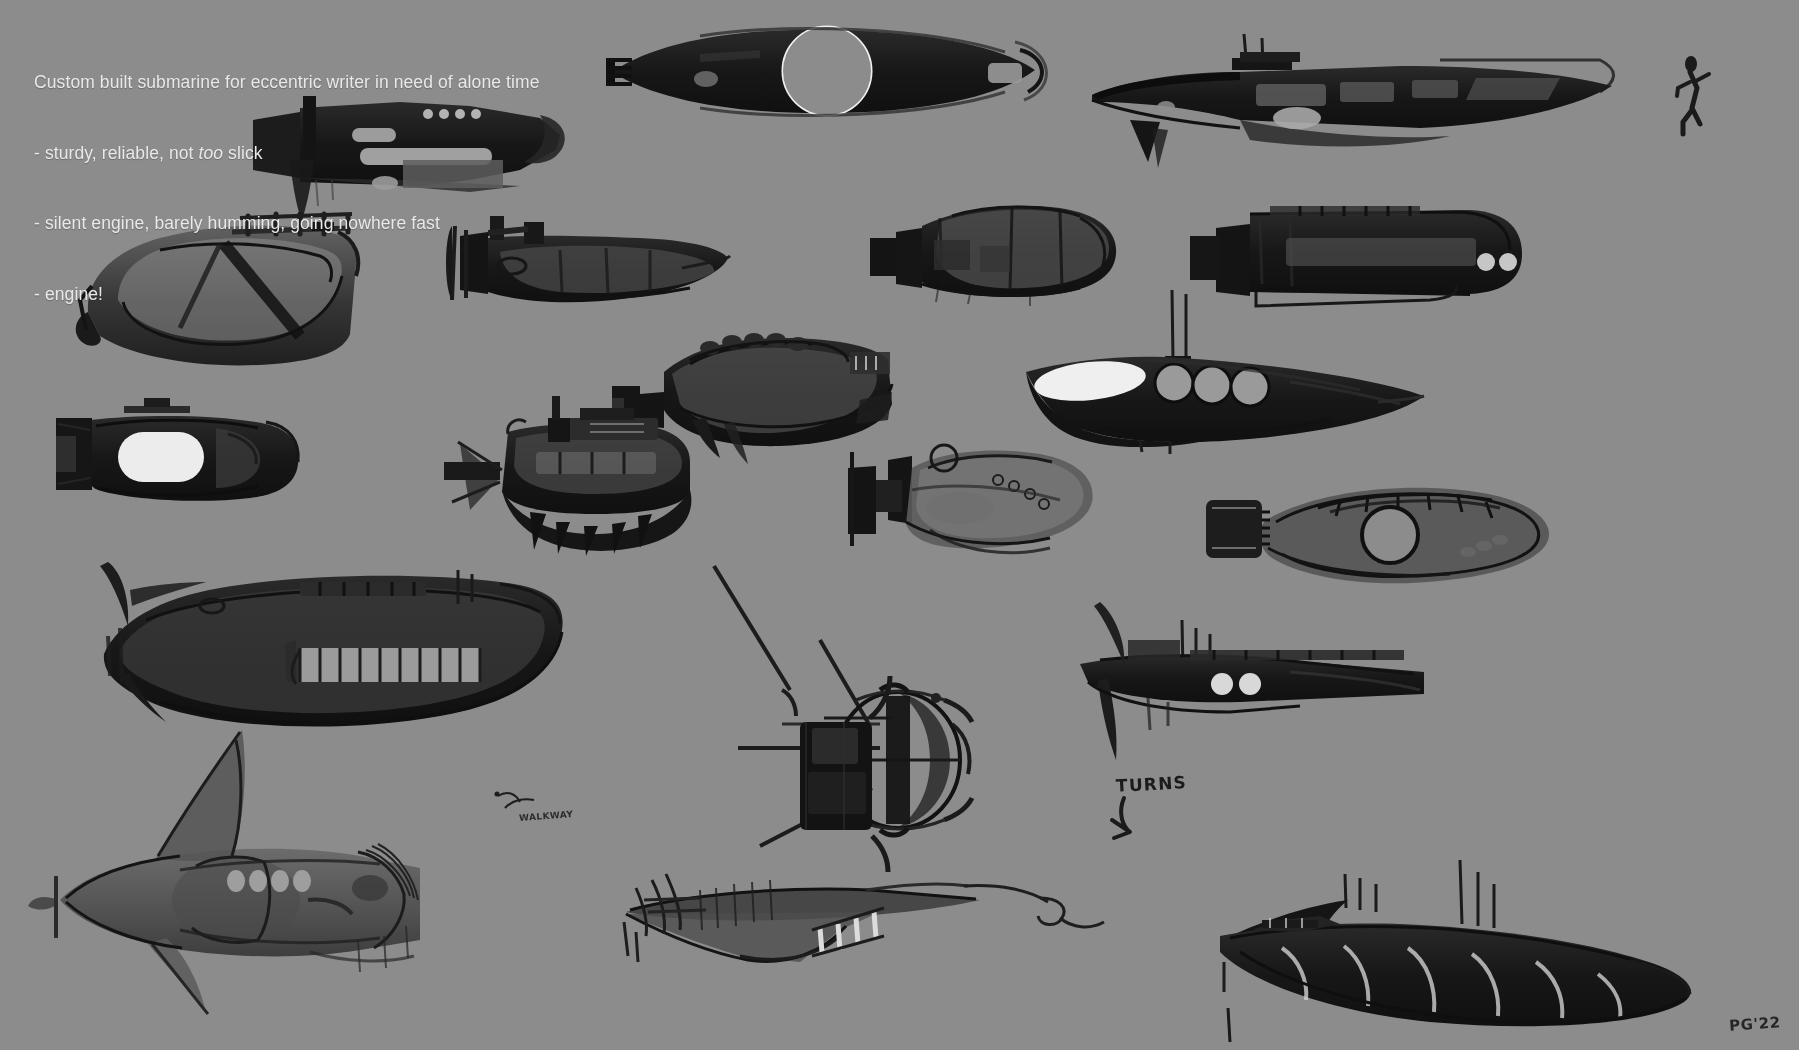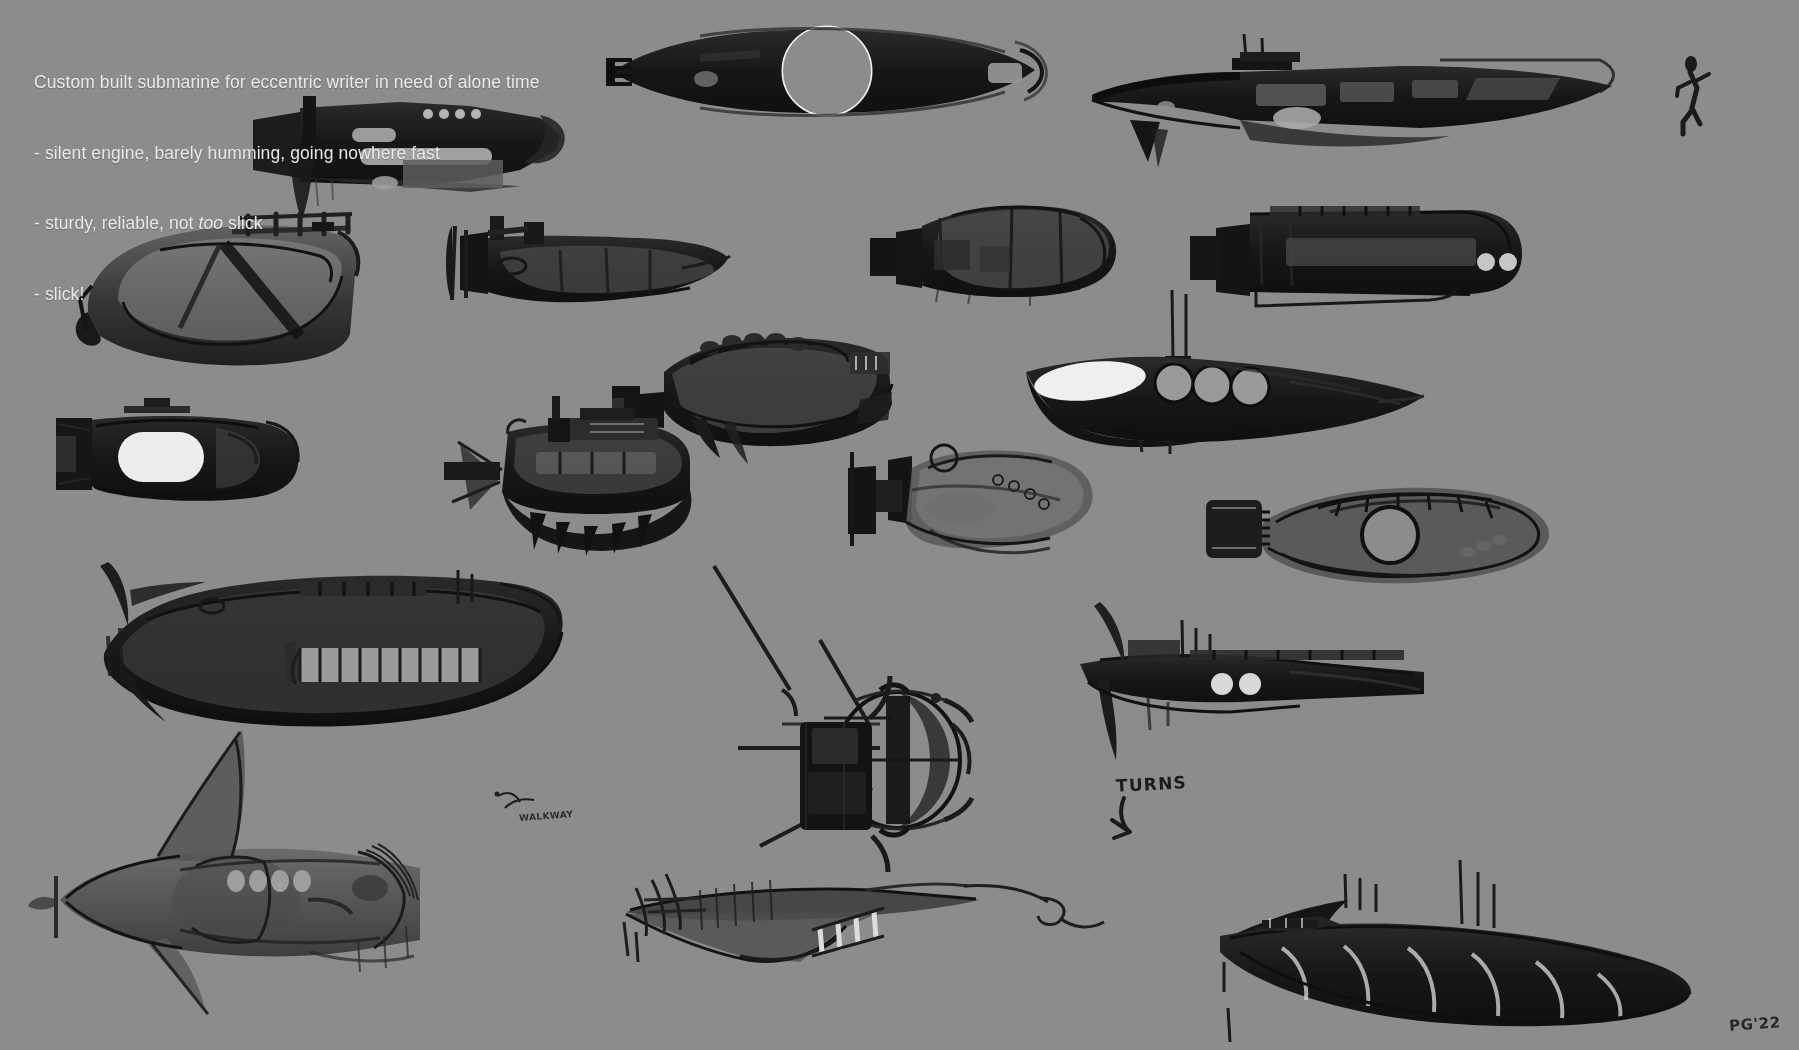--- a/index.html
+++ b/index.html
@@ -515,23 +515,23 @@
       <path d="M1270 918 L1270 928 M1286 918 L1286 928 M1302 918 L1302 928" stroke="#cfcfcf" stroke-width="2" opacity="0.7"></path>
       <path d="M1630 960 C1670 970 1690 982 1690 994" fill="none" stroke="#1a1a1a" stroke-width="3"></path>
       <path d="M1460 860 L1462 924 M1478 872 L1478 926 M1494 884 L1494 928" stroke="#1b1b1b" stroke-width="3"></path>
       <path d="M1224 962 L1224 992" stroke="#1d1d1d" stroke-width="3"></path>
     </g>
 
   </svg>
 
   <div id="notes" style="color: rgb(233, 233, 233);">
     <span class="note-line">Custom built submarine for eccentric writer in need of alone time</span>
+    <span class="note-line"><span>- sturdy, reliable, not </span><em>too</em><span> slick</span></span>
     <span class="note-line"><span>- silent engine, barely humming, going nowhere fast</span></span>
-    <span class="note-line"><span>- sturdy, reliable, not </span><em>too</em><span> slick</span></span>
-    <span class="note-line"><span>- slick!</span></span>
+    <span class="note-line"><span>- engine!</span></span>
   </div>
 
   <div class="hand" id="turns-label">TURNS</div>
   <div class="hand" id="walkway-label">WALKWAY</div>
   <div class="hand" id="signature">PG'22</div>
 
   <svg style="position:absolute;left:0;top:0;width:1799px;height:1050px;pointer-events:none;">
     <path d="M1124 798 C1118 812 1122 826 1130 832 L1112 820 M1130 832 L1114 838" fill="none" stroke="#1b1b1b" stroke-width="4" stroke-linecap="round"></path>
     <path d="M505 808 C512 800 524 798 534 800" fill="none" stroke="#1d1d1d" stroke-width="2"></path>
   </svg>

